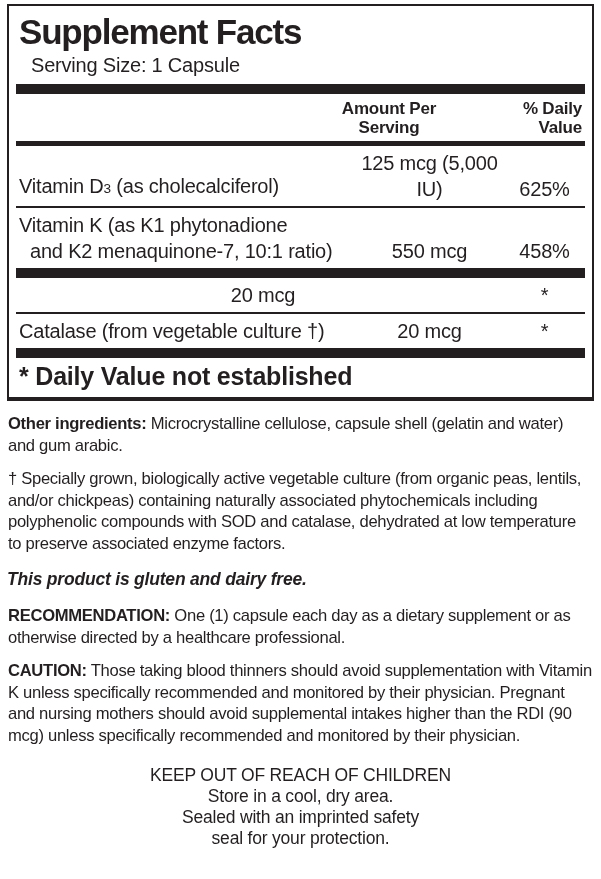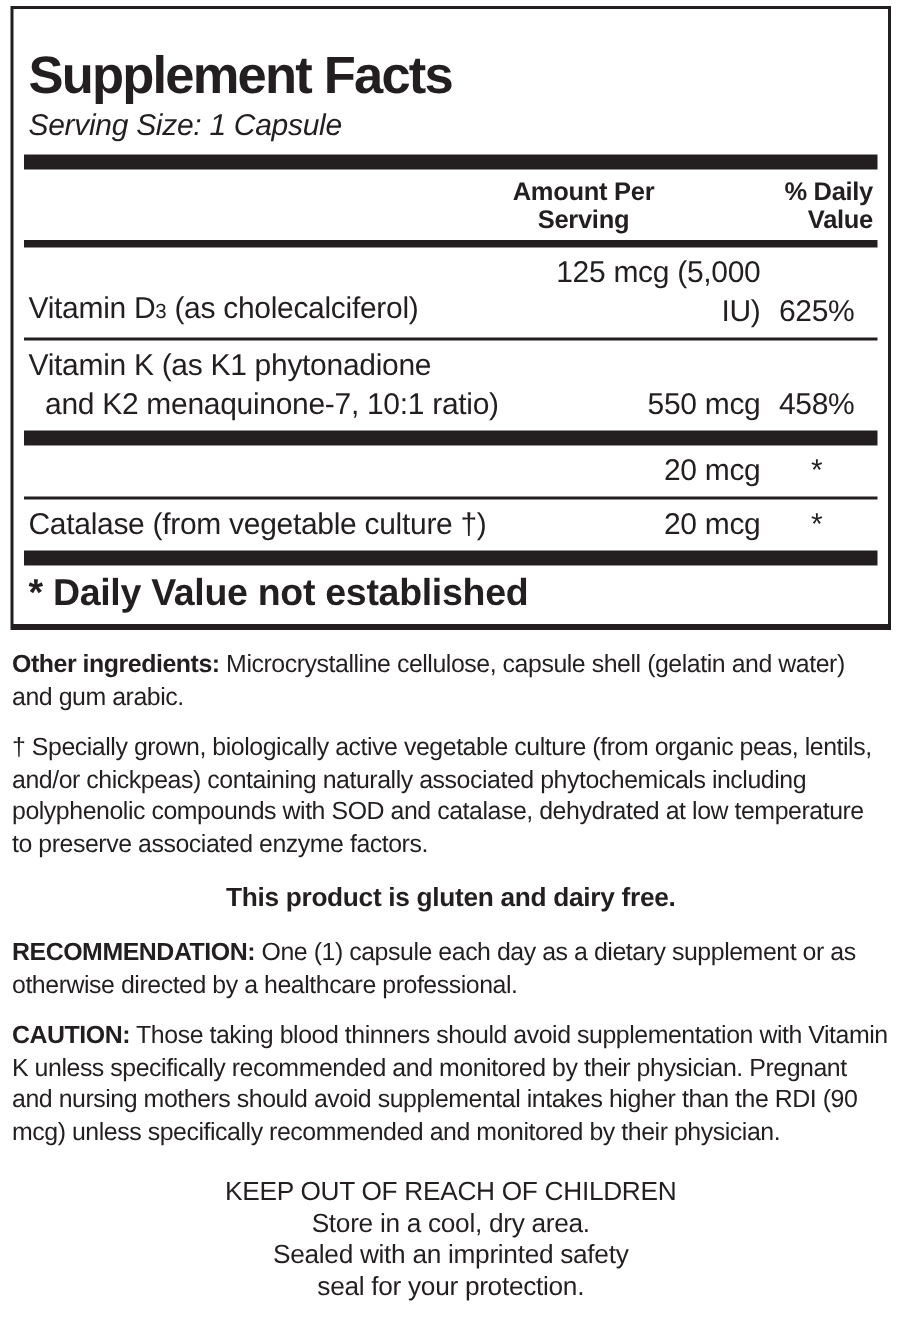--- a/index.html
+++ b/index.html
@@ -11,34 +11,33 @@
     font-family: "Liberation Sans", sans-serif;
     letter-spacing: -0.2px;
     overflow: hidden;
   }
   .page { padding: 4px 7px 0; }
 
   
   .facts-box {
     border: 2px solid #231f20;
     border-bottom-width: 4px;
-    padding: 24px 10px 0;
+    padding: 5px 10px 0;
   }
   .facts-title {
     font-size: 35px;
     font-weight: bold;
     letter-spacing: -1.2px;
     line-height: 38px;
     margin: 2px 0 2px;
   }
   .serving-size {
     font-size: 20px;
     line-height: 24px;
-    margin: 0 0 7px;
-    font-style: italic;
+    margin: 0 12px 7px;
   }
   .bar-thick { height: 10px; background: #231f20; margin: 0 -3px; }
   .bar-med   { height: 5px;  background: #231f20; margin: 0 -3px; }
   .rule      { height: 2px;  background: #231f20; margin: 0 -3px; }
 
   .header-row {
     display: flex;
     padding: 5px 0 4px;
     font-weight: bold;
     font-size: 17px;
@@ -49,46 +48,47 @@
   .h-dv     { flex: 1; text-align: right; }
 
   .row {
     display: flex;
     align-items: flex-end;
     padding: 4px 0;
     font-size: 20px;
     line-height: 26px;
   }
   .col-name   { width: 333px; }
-  .col-amount { flex: 1; text-align: right; }
+  .col-amount { flex: 1; text-align: center; }
   .col-dv     { width: 75px; text-align: center; }
   .indent     { padding-left: 11px; }
   .sub3       { font-size: 0.68em; vertical-align: baseline; }
 
   .footnote {
     font-weight: bold;
     font-size: 25px;
     line-height: 25px;
     padding: 6px 0 8px;
   }
 
   
   .para {
     font-size: 16.6px;
     line-height: 21.5px;
     letter-spacing: -0.3px;
     margin: 12px 1px;
   }
   .bold-lead { font-weight: bold; }
   .center-bold {
-    text-align: center;
+    text-align: left;
     font-weight: bold;
     font-size: 17.5px;
     line-height: 21px;
     margin: 15px 0;
+    font-style: italic;
   }
   .keep-heading {
     text-align: center;
     font-weight: normal;
     font-size: 17.5px;
     line-height: 21px;
     margin-top: 19px;
   }
   .center-line {
     text-align: center;

